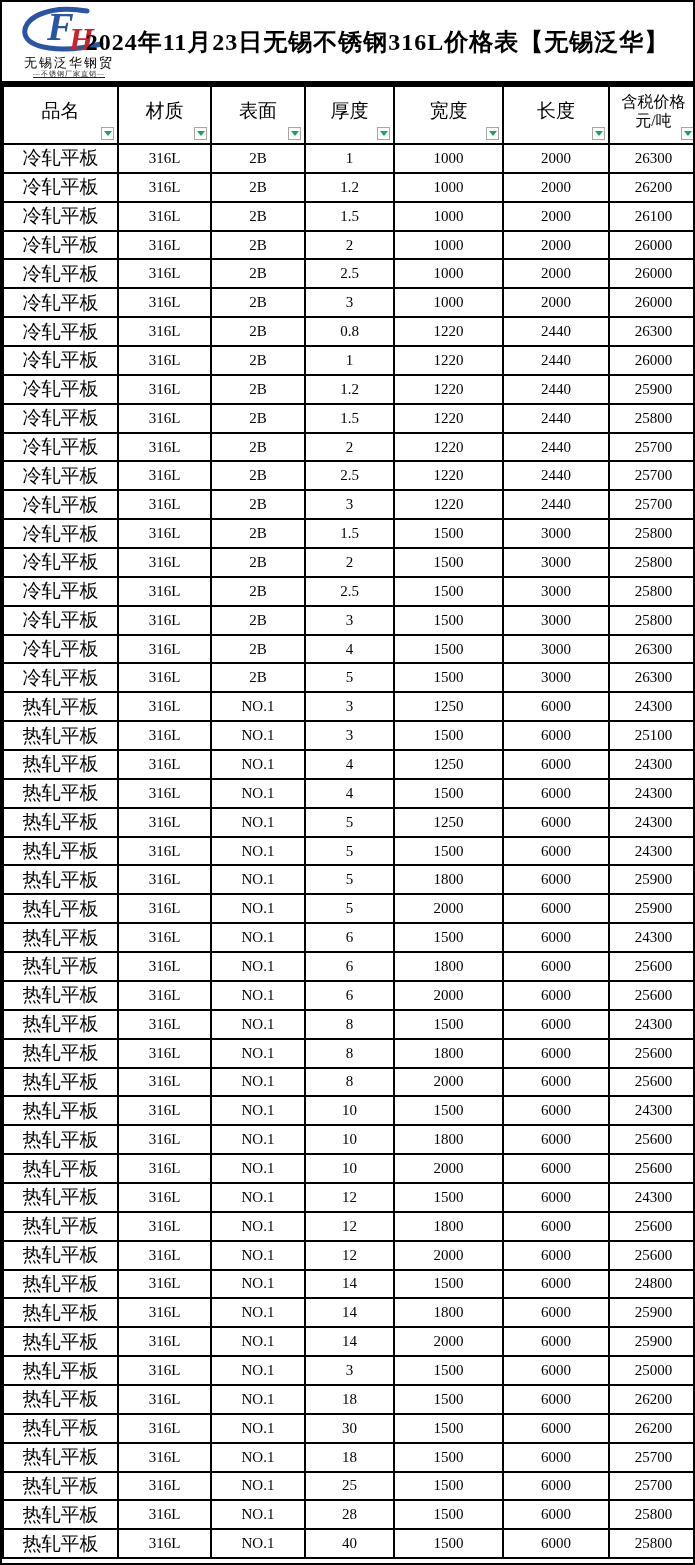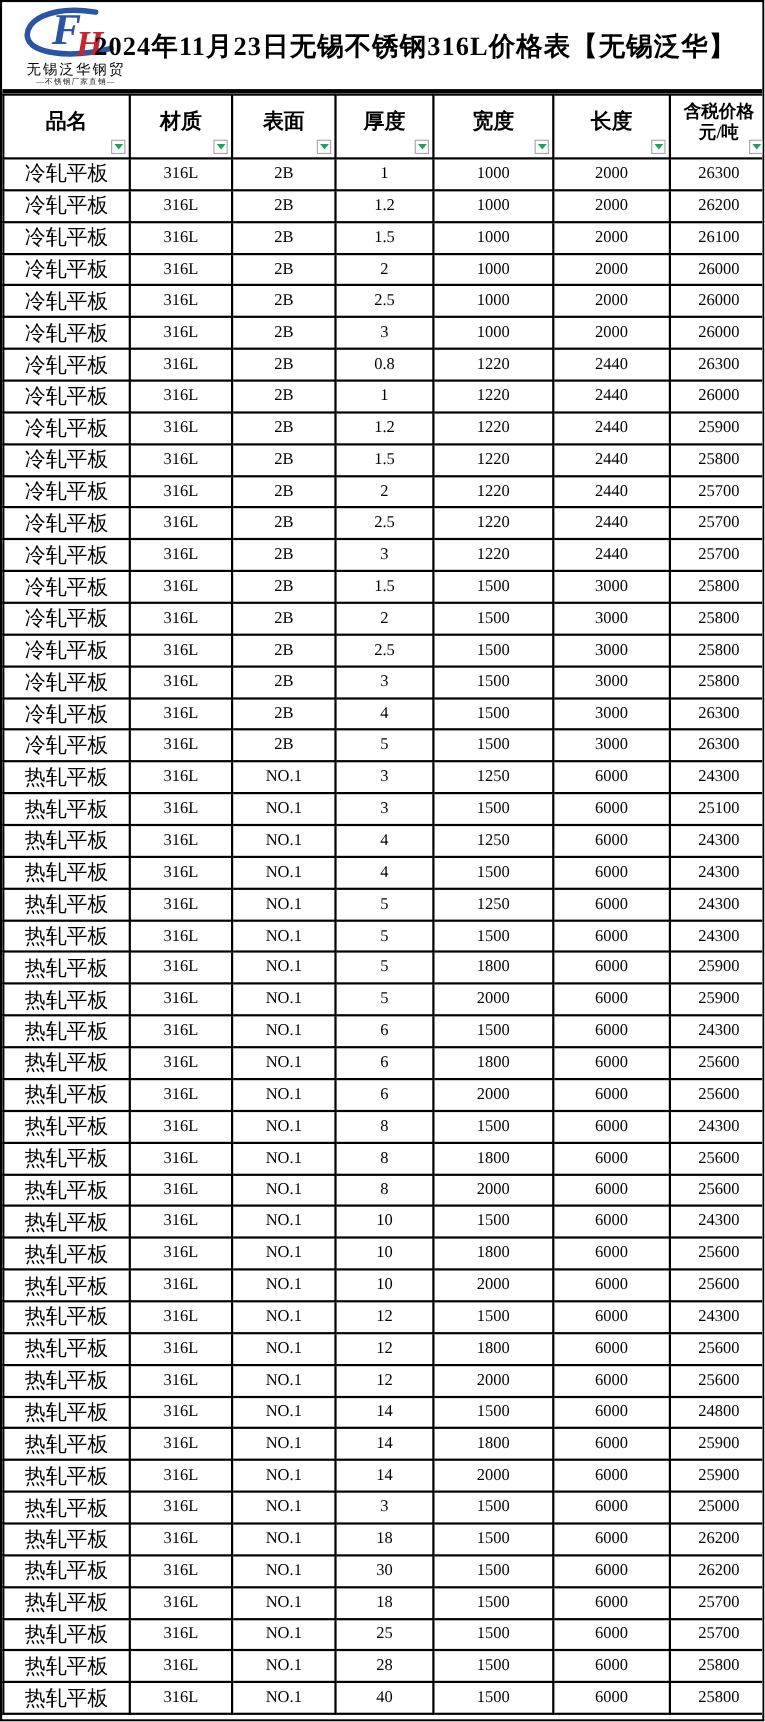--- a/index.html
+++ b/index.html
@@ -31,42 +31,42 @@
   }
   .logo-mark{width:104px;height:50px;display:block;}
   .logo-mark .swoosh{stroke:var(--logo-blue);}
   .logo-mark .f-letter{fill:var(--logo-blue);}
   .logo-mark .h-letter{fill:var(--logo-red);}
   .logo-company{
     font-size:13px;font-weight:normal;letter-spacing:2px;line-height:1.1;
     font-family:"Liberation Serif","DejaVu Serif",serif;white-space:nowrap;
   }
   .logo-tagline{
-    font-size:7px;letter-spacing:1px;line-height:1.2;white-space:nowrap;color:#222;
+    font-size:7px;letter-spacing:1px;line-height:1.2;white-space:nowrap;color:#222;text-decoration:underline;
   }
   .page-title{
     position:absolute;left:70px;right:10px;top:0;height:100%;
     display:flex;align-items:center;justify-content:center;
     font-size:24px;font-weight:bold;letter-spacing:1px;
     font-family:"Liberation Serif","DejaVu Serif",serif;white-space:nowrap;
   }
   
   table.price-table{
     width:695px;border-collapse:collapse;table-layout:fixed;background:#fff;
   }
   col.c0{width:115px}col.c1{width:93px}col.c2{width:94px}
   col.c3{width:89px}col.c4{width:109px}col.c5{width:106px}col.c6{width:89px}
   .price-table th,.price-table td{
     border:2px solid var(--border-black);
     text-align:center;vertical-align:middle;
     overflow:hidden;white-space:nowrap;
   }
   .price-table thead th{
     height:58px;position:relative;
-    font-size:19px;font-weight:bold;
+    font-size:19px;font-weight:normal;
     white-space:pre-line;line-height:1.2;
     padding-bottom:8px;
     margin-top:28px;
   }
   .price-table thead th.small-head{font-size:16px;}
   .filter-btn{
     position:absolute;right:3px;bottom:3px;
     width:13px;height:13px;background:#fff;
     border:1px solid #a6a6a6;
     display:flex;align-items:center;justify-content:center;

